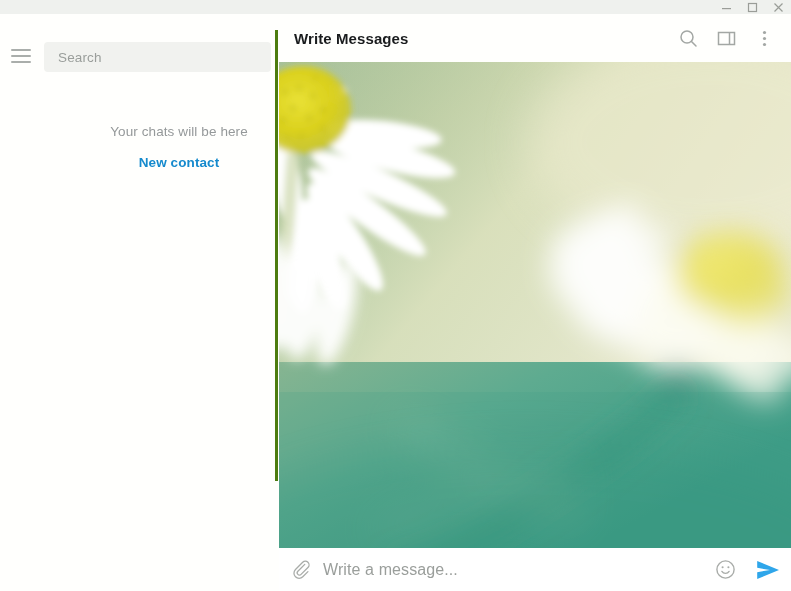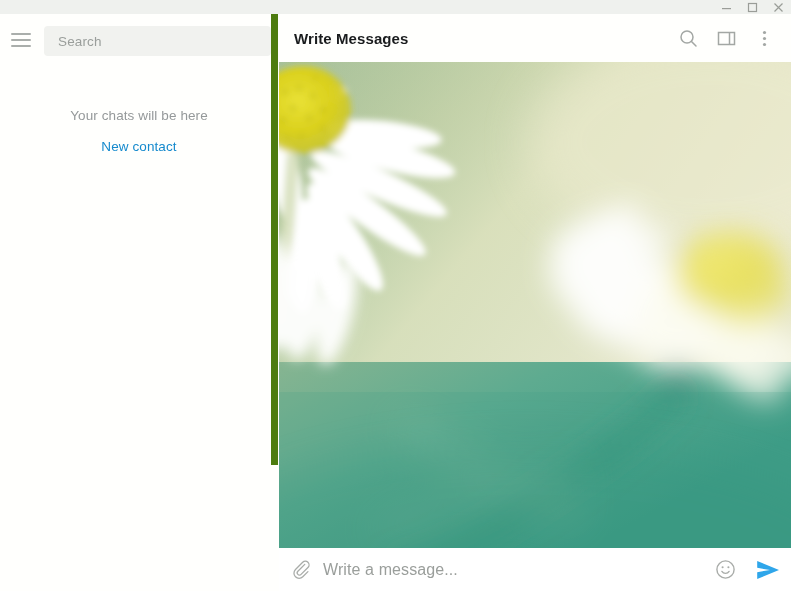--- a/index.html
+++ b/index.html
@@ -45,25 +45,25 @@
   .body-row {
     position: absolute;
     top: 14px; left: 0;
     width: 791px;
     height: 577px;
   }
 
   
   .sidebar {
     position: absolute;
-    top: 0; left: 0;
+    top: 16px; left: 0;
     width: 278px;
     height: 451px;
     background: #fffffd;
-    border-right: 7px solid #4d7c0f;
+    border-right: 3px solid #4d7c0f;
     box-sizing: border-box;
   }
   .sidebar-top {
     position: relative;
     height: 54px;
   }
   .hamburger {
     position: absolute;
     left: 11px;
     top: 18px;
@@ -100,32 +100,34 @@
     color: #9a9e9b;
     padding-left: 14px;
     letter-spacing: 0.15px;
   }
   .empty-state {
     position: absolute;
     top: 94px;
     left: 0;
     width: 278px;
     text-align: center;
+    padding-left: 40px;
   }
   .empty-line {
     font-size: 13.5px;
     color: #95999a;
     margin-bottom: 16px;
     letter-spacing: 0.1px;
   }
   .empty-link {
     font-size: 13.5px;
     color: #168acd;
     cursor: pointer;
     letter-spacing: 0.1px;
+    font-weight: bold;
   }
 
   
   .chat {
     position: absolute;
     top: 0; left: 279px;
     width: 512px;
     height: 577px;
     background: #fffffd;
   }

